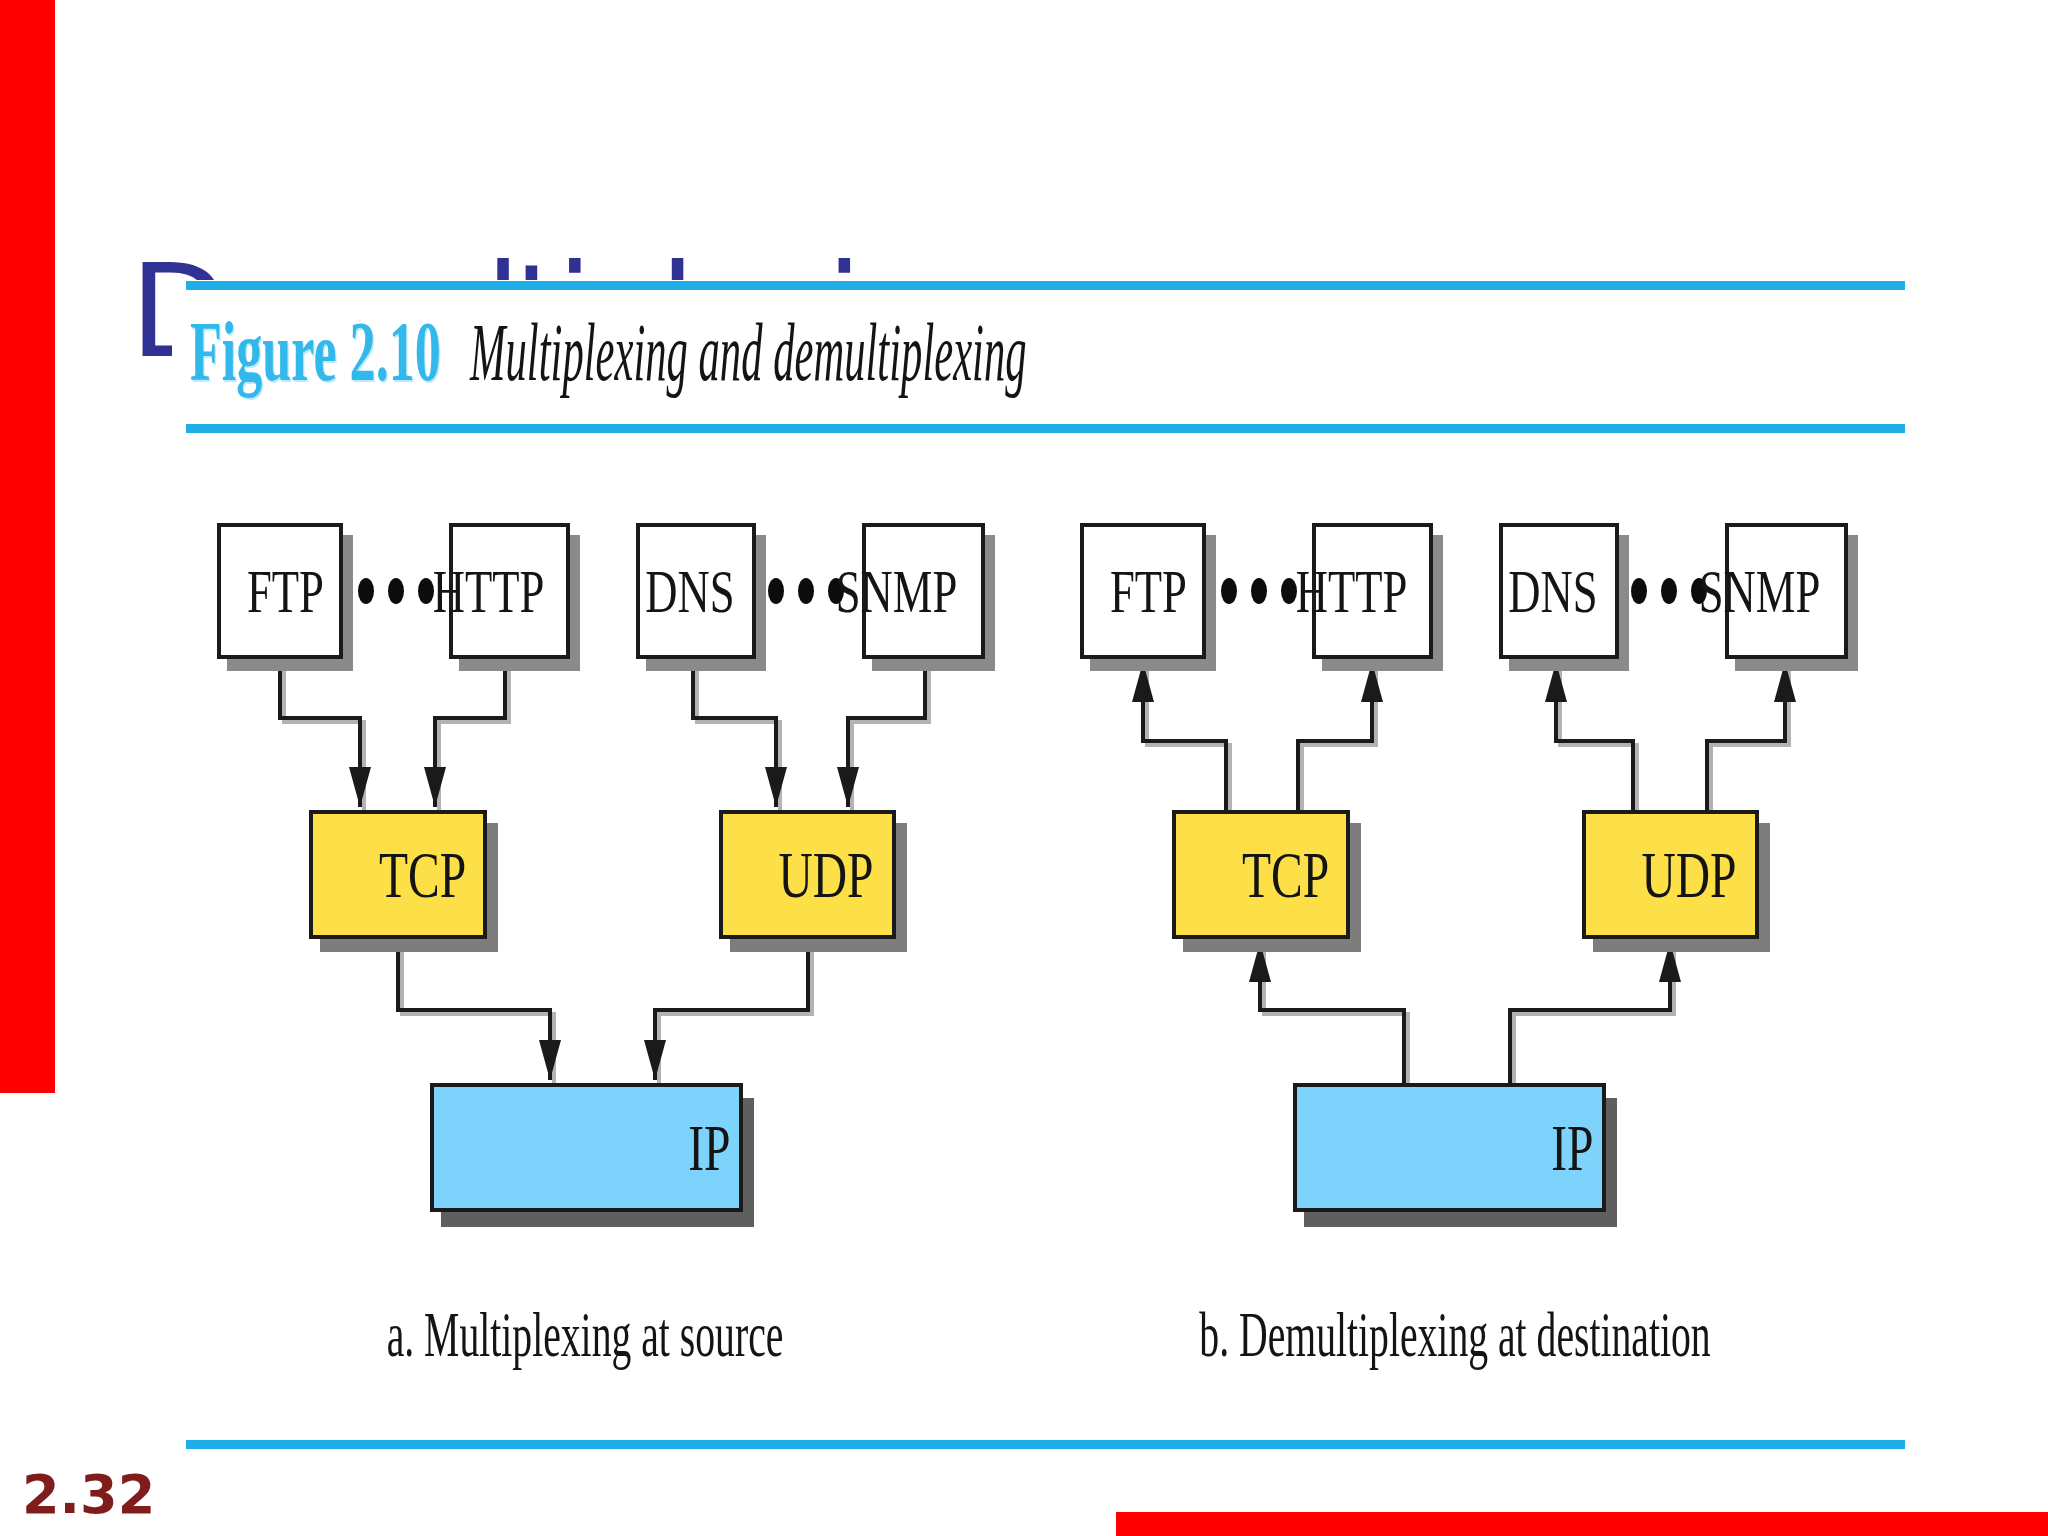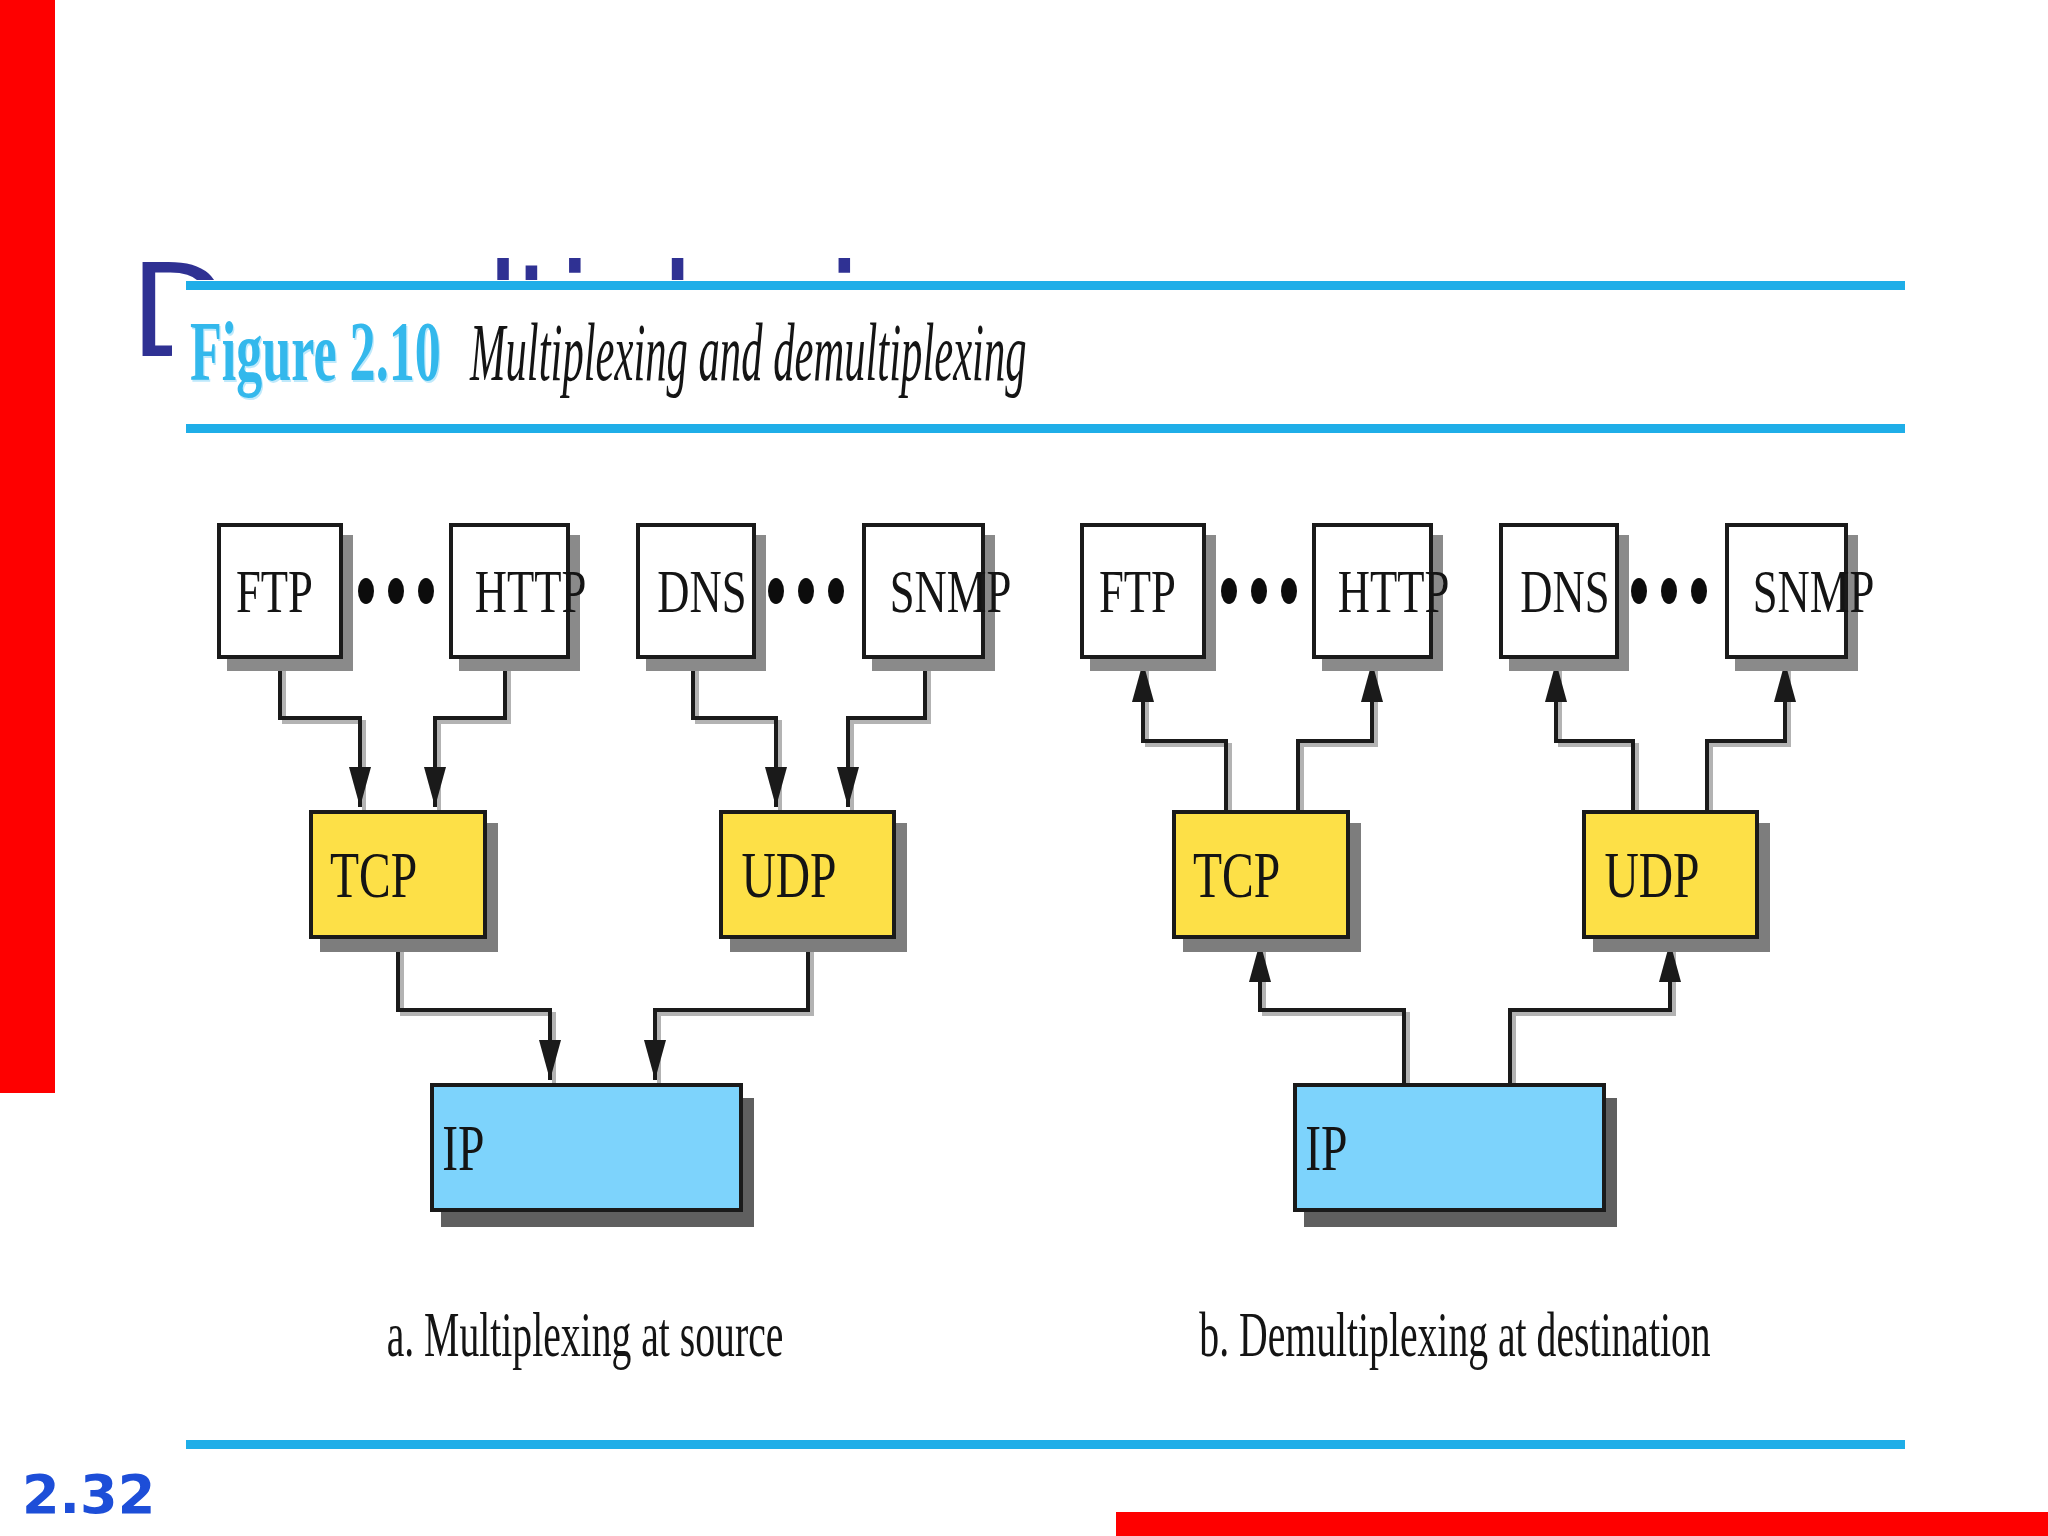--- a/index.html
+++ b/index.html
@@ -31,41 +31,41 @@
              display:inline-block;transform:scaleX(0.62);transform-origin:0 0;
              text-shadow:2px 2px 0 #bfe9fb;}
   .fig-title{position:absolute;left:470px;top:312px;z-index:3;color:#141414;
              font-style:italic;font-size:82px;line-height:1;white-space:nowrap;
              display:inline-block;transform:scaleX(0.52);transform-origin:0 0;}
 
   
   .connectors{position:absolute;left:0;top:0;z-index:4;}
 
   
-  .node{position:absolute;display:flex;align-items:center;justify-content:flex-start;
+  .node{position:absolute;display:flex;align-items:center;justify-content:flex-end;
         border:4px solid #1a1a1a;box-sizing:border-box;z-index:5;}
   .node.app-box{background:#ffffff;box-shadow:10px 12px 0 0 #8a8a8a;}
   .node.transport-box{background:#fde047;box-shadow:11px 13px 0 0 #7d7d7d;}
   .node.network-box{background:#7dd3fc;box-shadow:11px 15px 0 0 #5f5f5f;}
   .node-label{display:inline-block;transform:scaleX(0.72);color:#141414;
               font-size:62px;line-height:1;white-space:nowrap;}
   .transport-box .node-label,.network-box .node-label{font-size:66px;}
 
   
   .dots{position:absolute;display:flex;gap:14px;z-index:5;}
   .dots i{display:block;width:16px;height:26px;background:#0c0c0c;border-radius:50%;}
 
   
   .subcap{position:absolute;top:1303px;z-index:5;color:#141414;font-size:64px;line-height:1;
           white-space:nowrap;transform:translateX(-50%) scaleX(0.62);transform-origin:center top;}
   .subcap.a{left:585px;}
   .subcap.b{left:1455px;}
 
   
-  .page-number{position:absolute;left:22px;top:1468px;z-index:11;color:#1d4ed8;
+  .page-number{position:absolute;left:22px;top:1468px;z-index:11;color:#7f1d1d;
                font-family:"DejaVu Sans",sans-serif;font-weight:bold;font-size:54px;line-height:1;}
 </style>
 </head>
 <body>
 
 <div class="slide">
 
   <div class="red-left"></div>
   <div class="red-bottom"></div>
 

